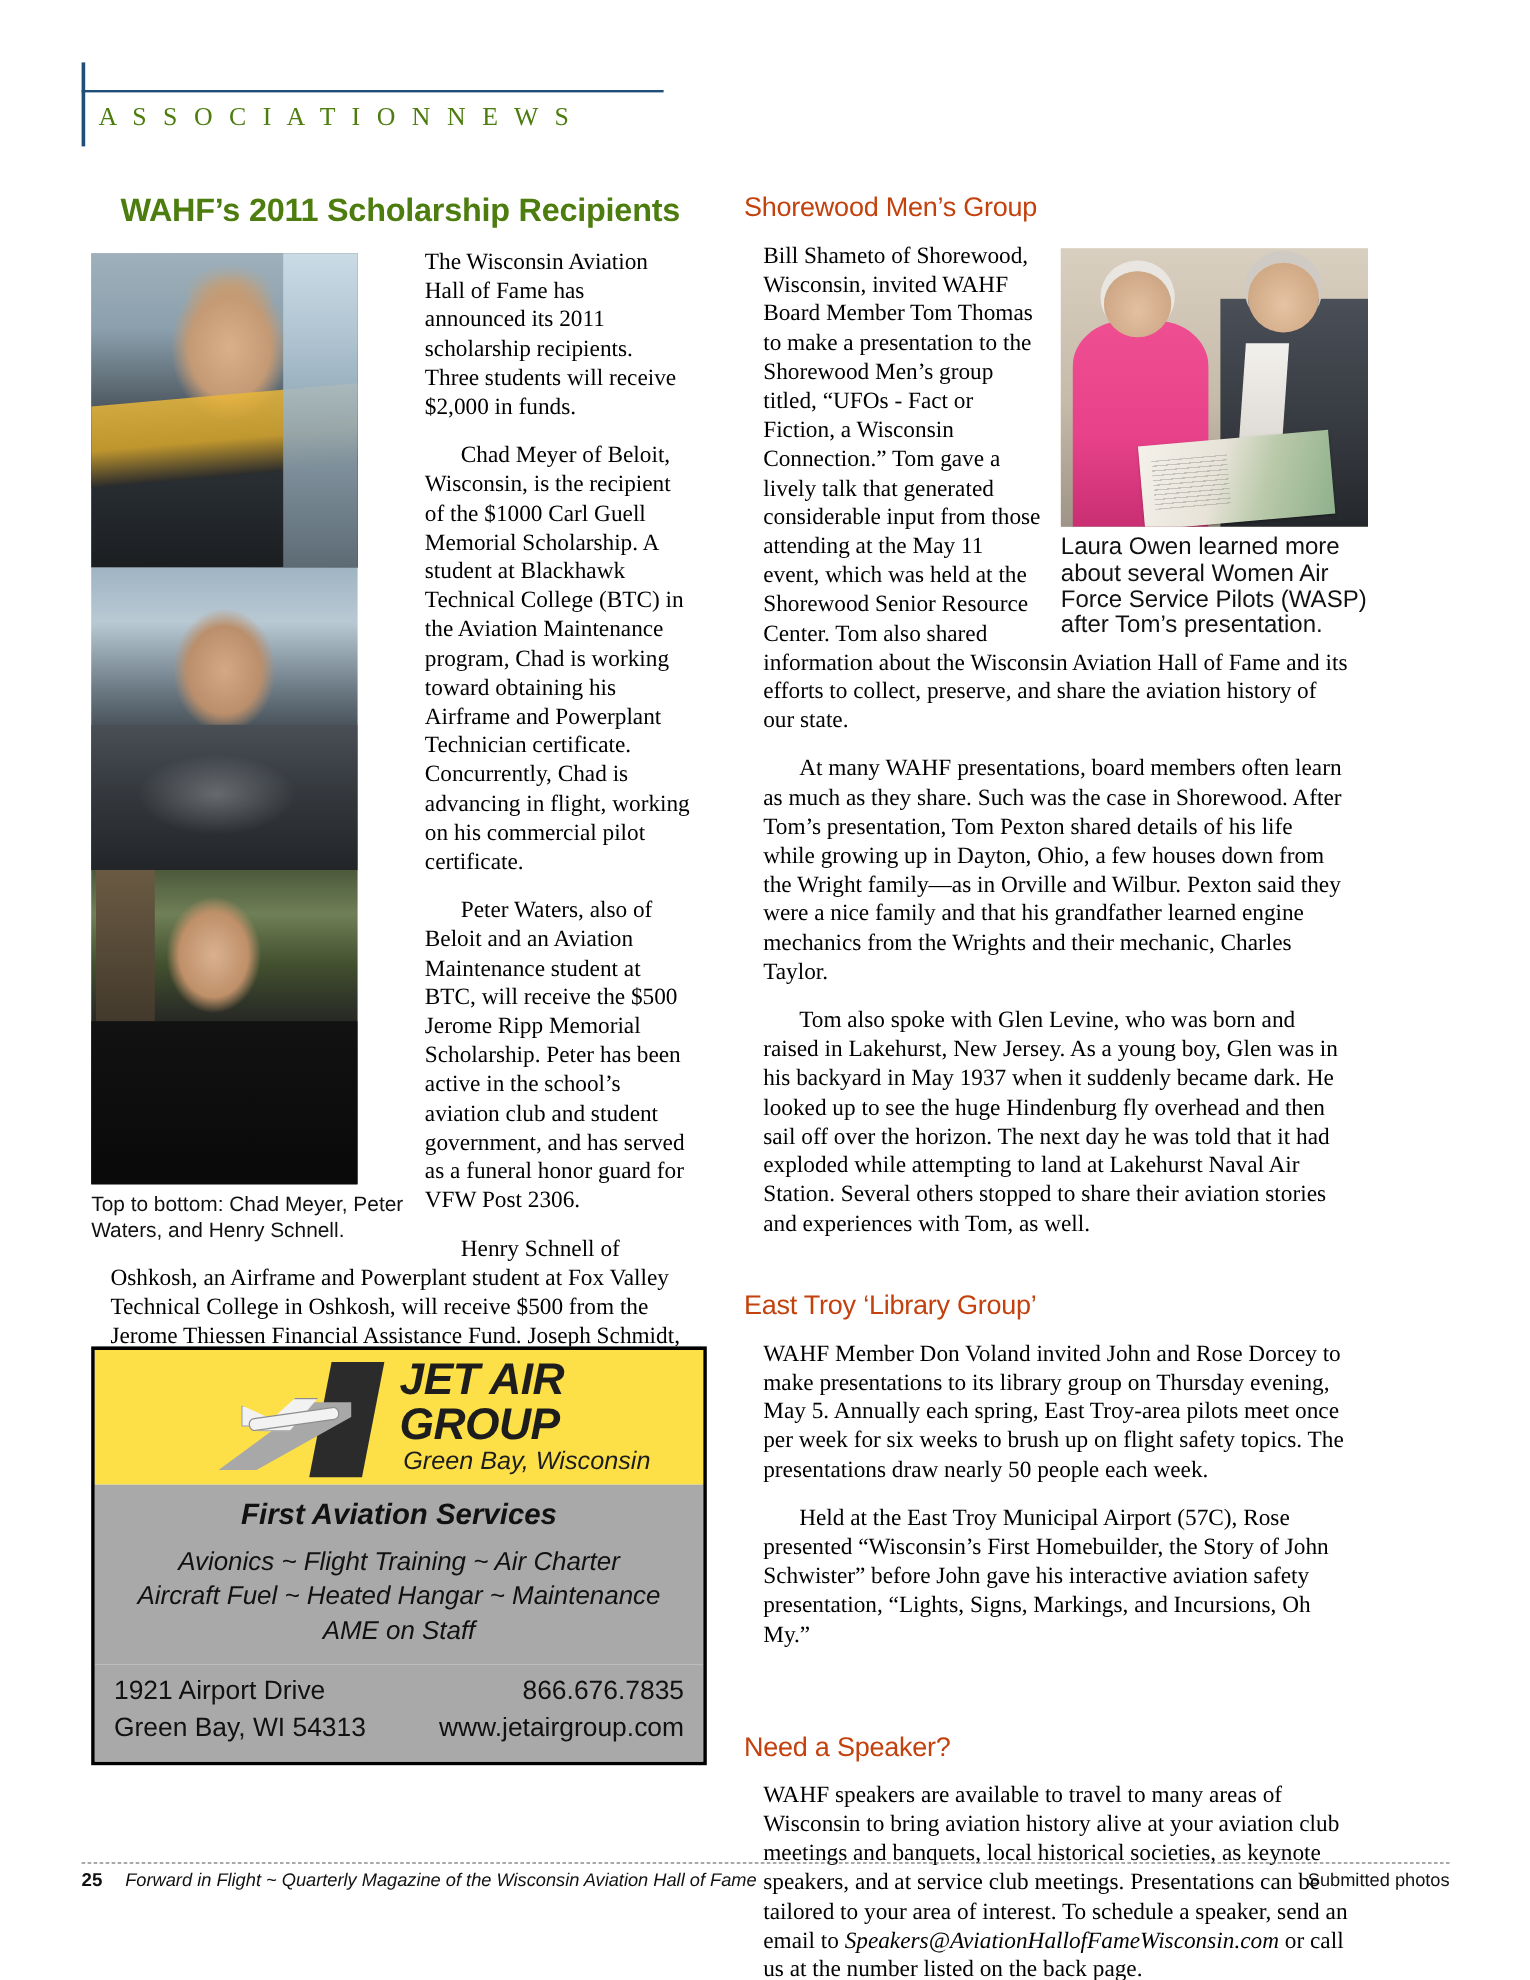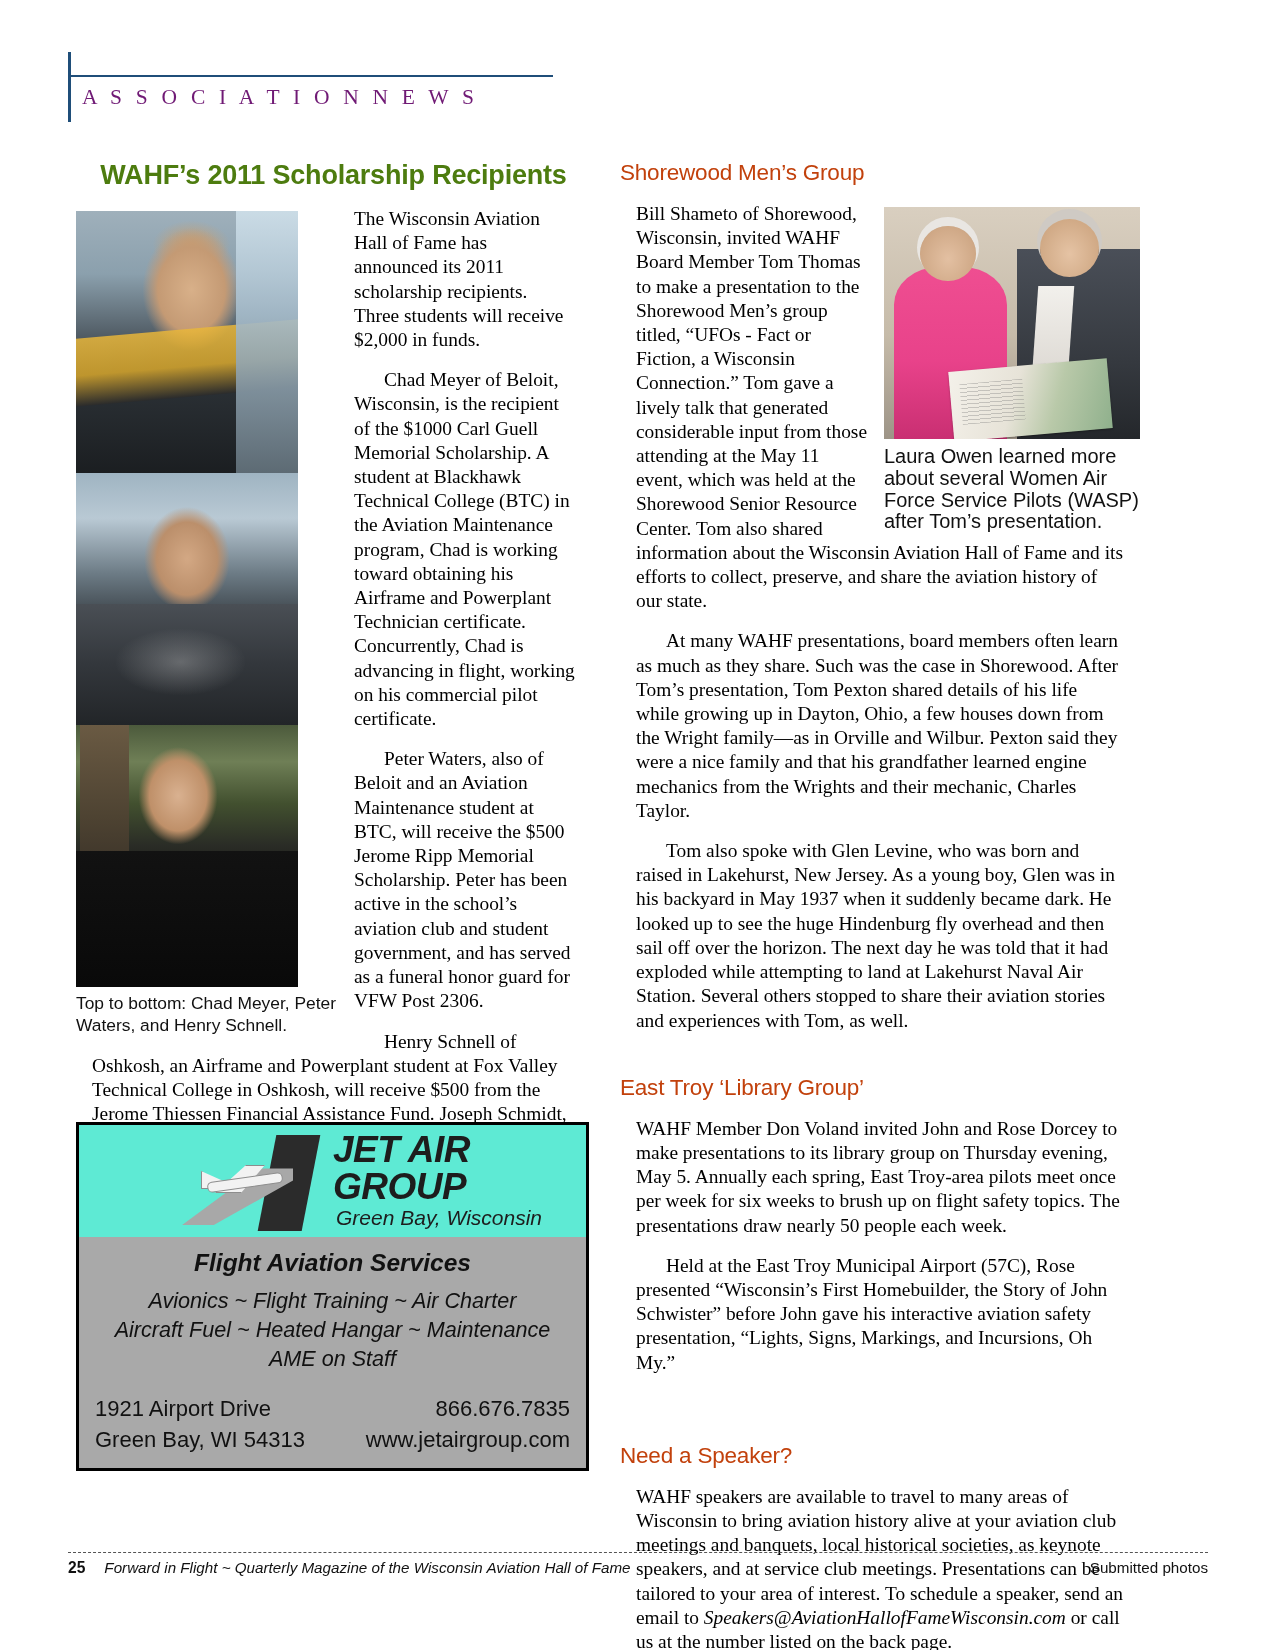--- a/index.html
+++ b/index.html
@@ -40,21 +40,21 @@
     height: 2px;
     background: #1f4e79;
   }
   #header-title {
     position: absolute;
     left: 14px;
     top: 33px;
     font-family: "Liberation Serif", serif;
     font-size: 21.5px;
     letter-spacing: 4.2px;
-    color: #701a75;
+    color: #4d7c0f;
     white-space: nowrap;
   }
 
   
   .col {
     position: absolute;
     top: 160px;
   }
   #col-left  { left: 76px;  width: 515px; }
   #col-right { left: 620px; width: 520px; }
@@ -234,21 +234,21 @@
     left: 76px;
     top: 1122px;
     width: 513px;
     border: 3px solid #000;
     background: #fff;
     box-sizing: border-box;
   }
   #ad-logo-row {
     position: relative;
     height: 112px;
-    background: #5eead4;
+    background: #fde047;
     display: flex;
     align-items: center;
     padding-left: 78px;
     box-sizing: border-box;
   }
   #ad-logo-mark {
     position: relative;
     width: 170px;
     height: 100px;
     flex: none;
@@ -411,21 +411,21 @@
       <div class="plane-body"></div>
     </div>
     <div id="ad-logo-text">
       <div class="ad-logo-line">JET AIR</div>
       <div class="ad-logo-line">GROUP</div>
       <div id="ad-logo-city">Green Bay, Wisconsin</div>
     </div>
   </div>
 
   <div id="ad-services">
-    <div id="ad-services-title">Flight Aviation Services</div>
+    <div id="ad-services-title">First Aviation Services</div>
     <div class="ad-services-line">Avionics ~ Flight Training  ~ Air Charter</div>
     <div class="ad-services-line">Aircraft Fuel ~ Heated Hangar ~ Maintenance</div>
     <div class="ad-services-line">AME on Staff</div>
   </div>
 
   <div id="ad-contact">
     <div class="ad-contact-row">
       <span>1921 Airport Drive</span>
       <span>866.676.7835</span>
     </div>

